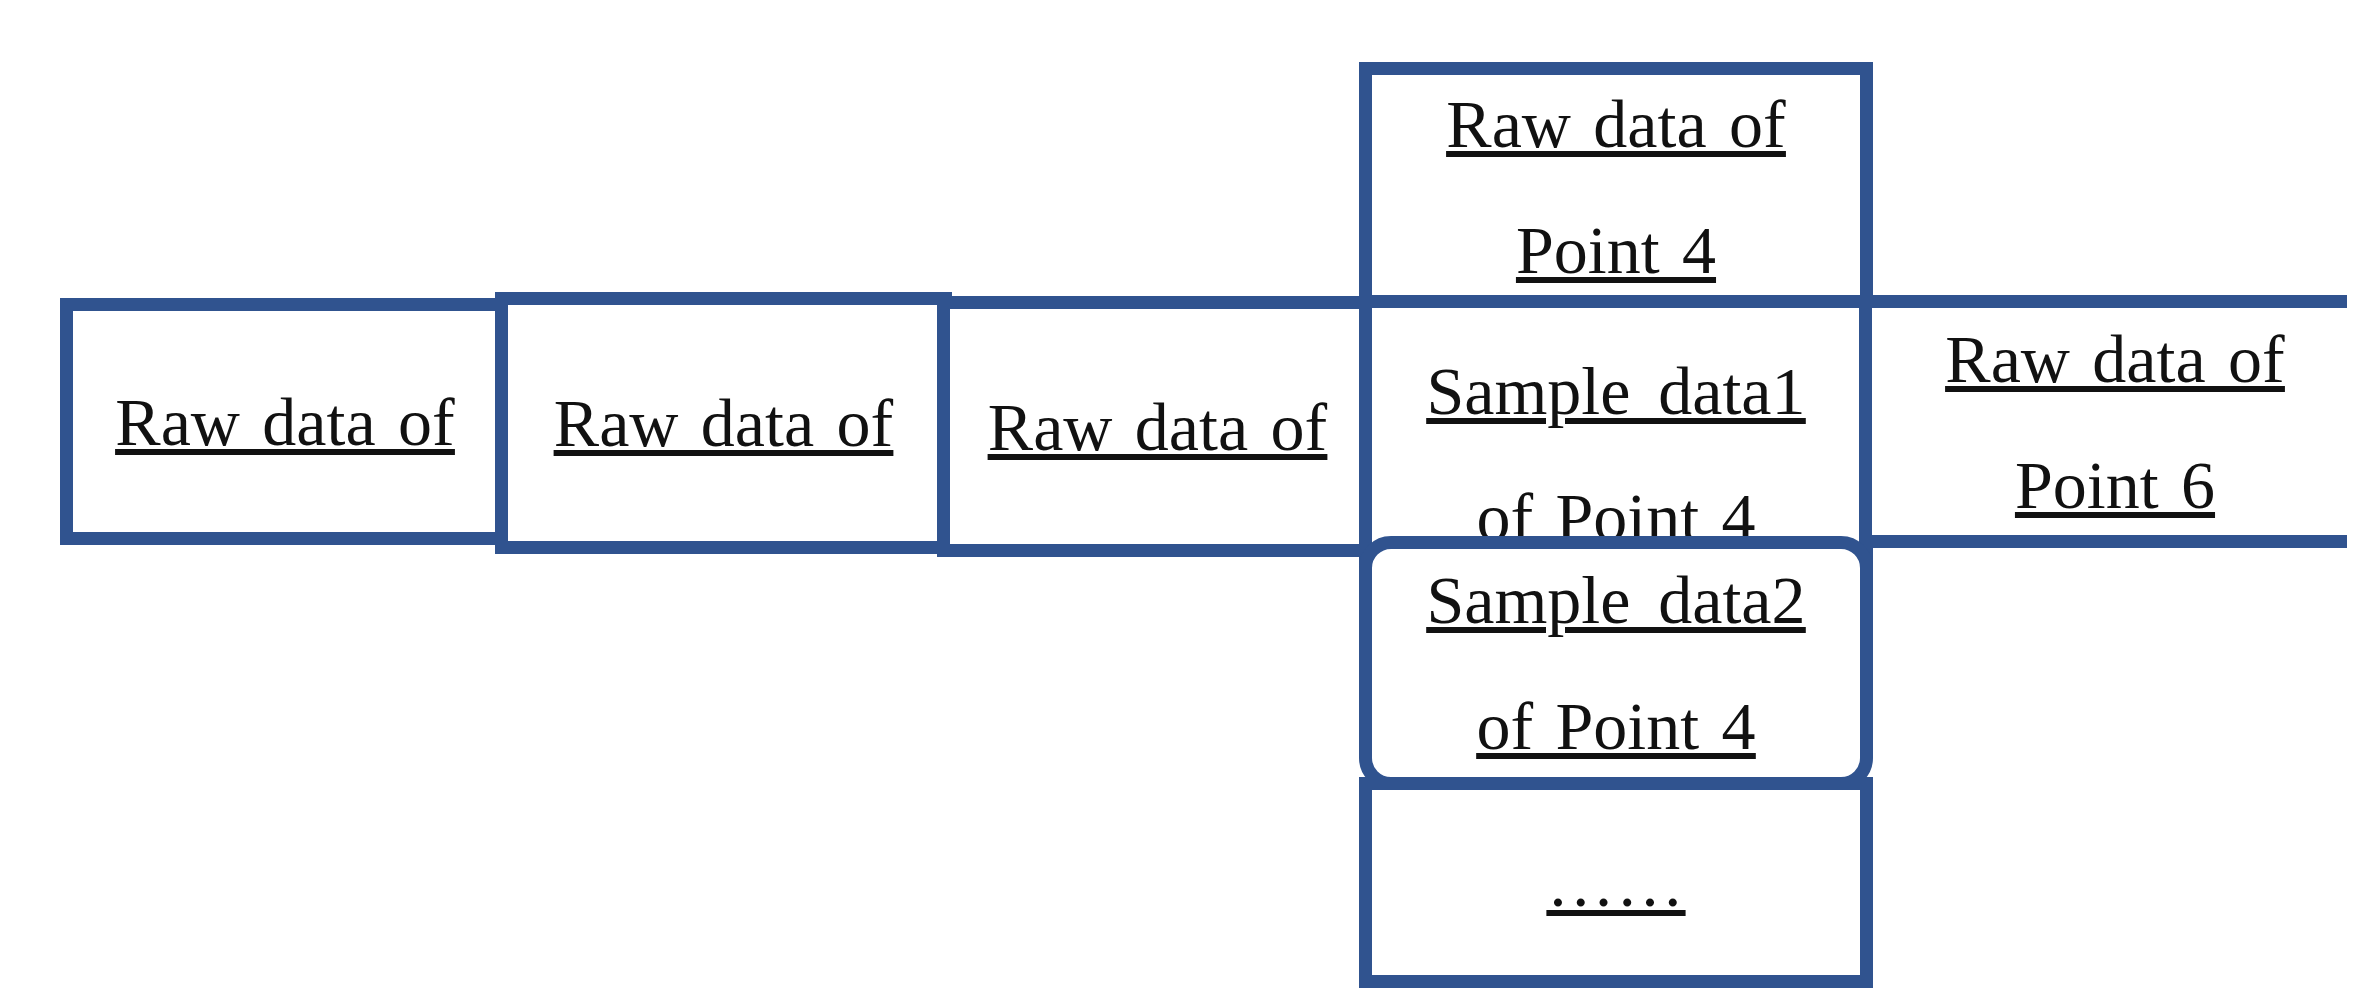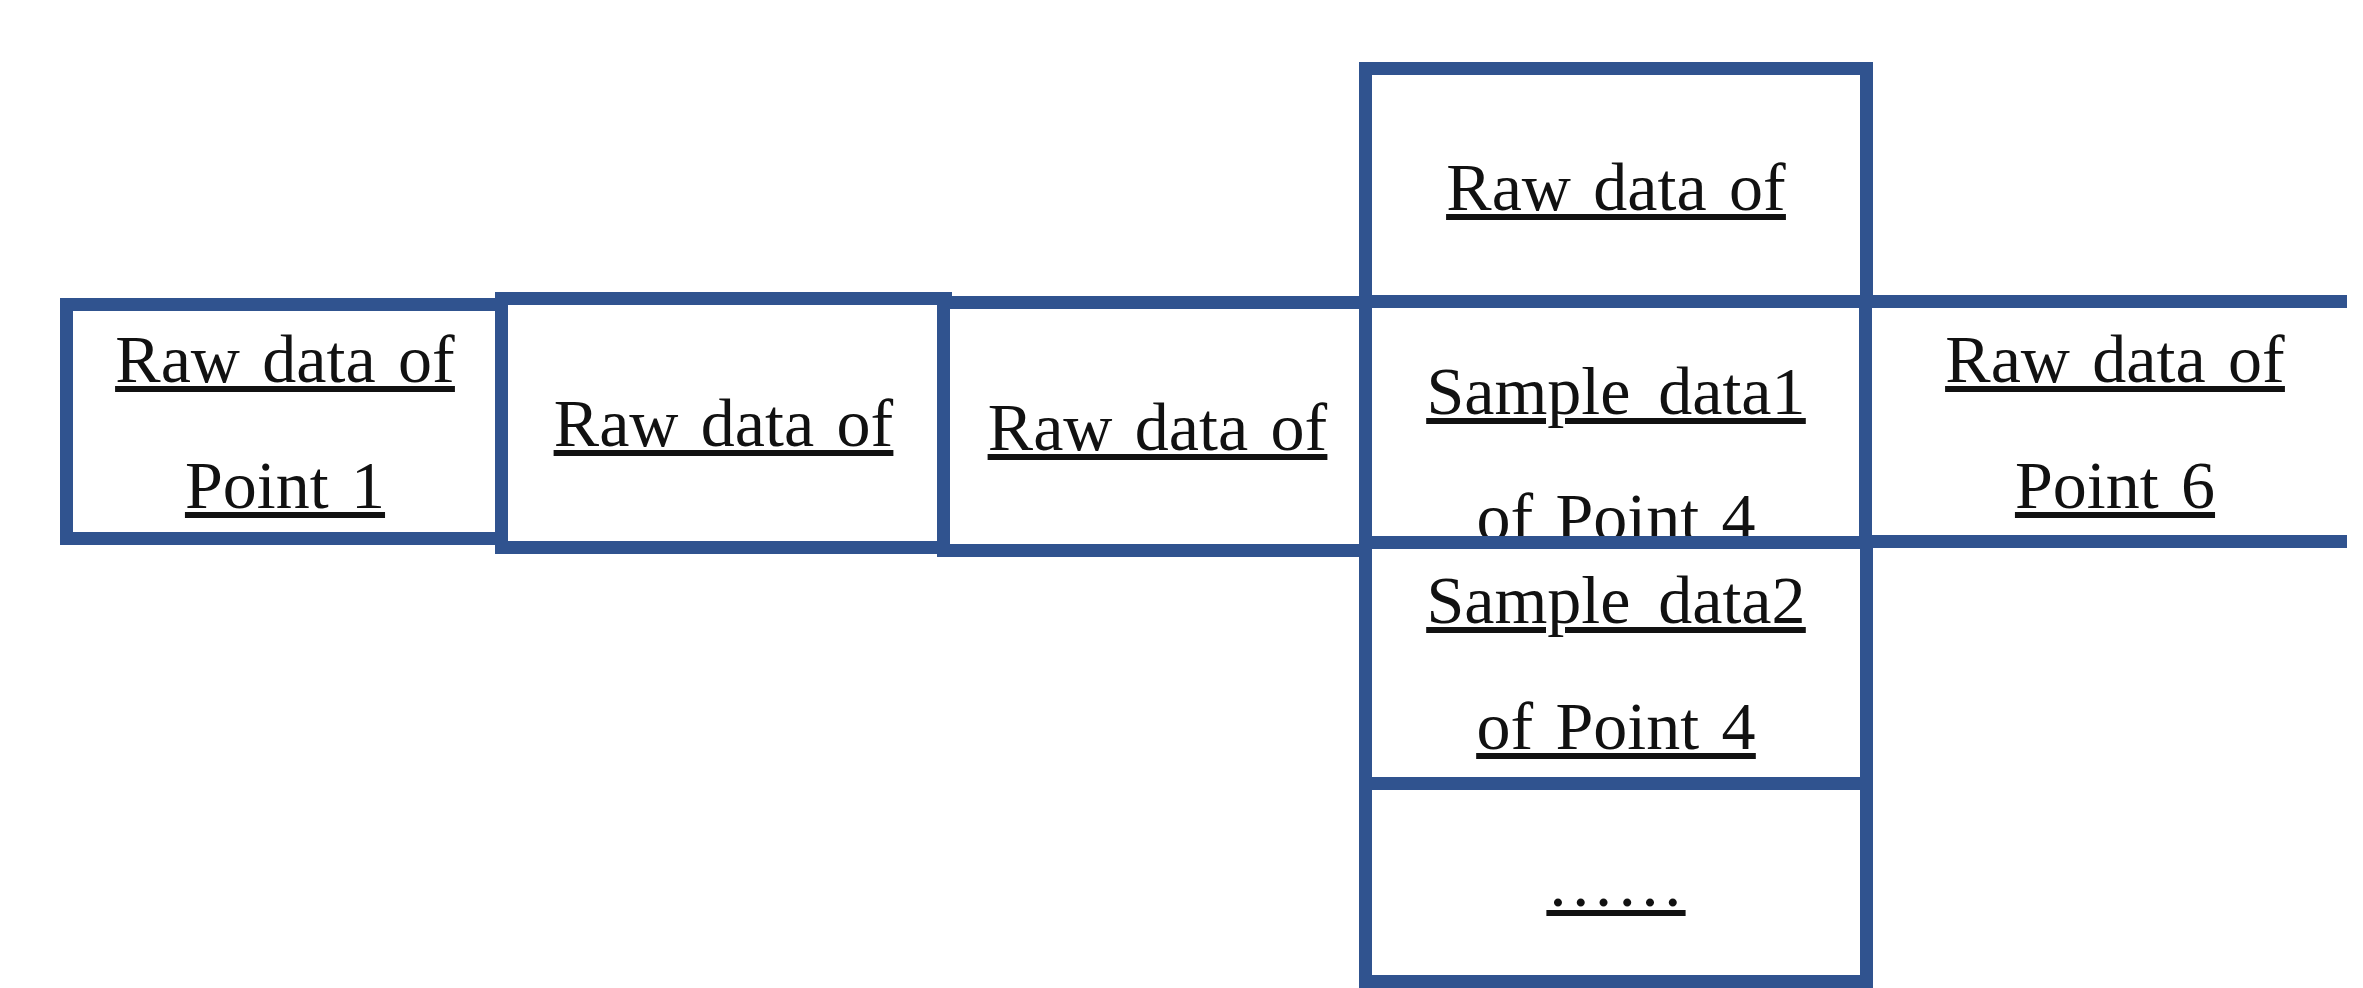--- a/index.html
+++ b/index.html
@@ -39,35 +39,35 @@
     line-height: 68px;
     letter-spacing: 0.02em;
   }
   
   .pos-raw4-top  { left: 1327px; top:  30px; width: 514px; height: 249px; }
   .pos-raw1      { left:   28px; top: 266px; width: 450px; height: 247px; }
   .pos-raw2      { left:  463px; top: 260px; width: 457px; height: 262px; }
   .pos-raw3      { left:  905px; top: 264px; width: 441px; height: 261px; }
   .pos-sample1   { left: 1327px; top: 263px; width: 514px; height: 318px; }
   .pos-raw5      { left: 1827px; top: 263px; width: 512px; height: 253px; }
-  .pos-sample2   { left: 1327px; top: 504px; width: 514px; height: 254px; }
+  .pos-sample2   { left: 1327px; top: 504px; width: 514px; height: 254px; border-radius: 32px; }
   .pos-ellipsis  { left: 1327px; top: 745px; width: 514px; height: 211px; }
 </style>
 </head>
 <body>
 
 <div class="stage">
 
   <div class="node pos-raw4-top">
     <div class="line">Raw data of</div>
+    <div class="line">Point 4</div>
   </div>
 
   <div class="node pos-raw1">
     <div class="line">Raw data of</div>
-    <div class="line">Point 1</div>
   </div>
 
   <div class="node pos-raw2">
     <div class="line">Raw data of</div>
   </div>
 
   <div class="node pos-raw3">
     <div class="line">Raw data of</div>
   </div>
 

